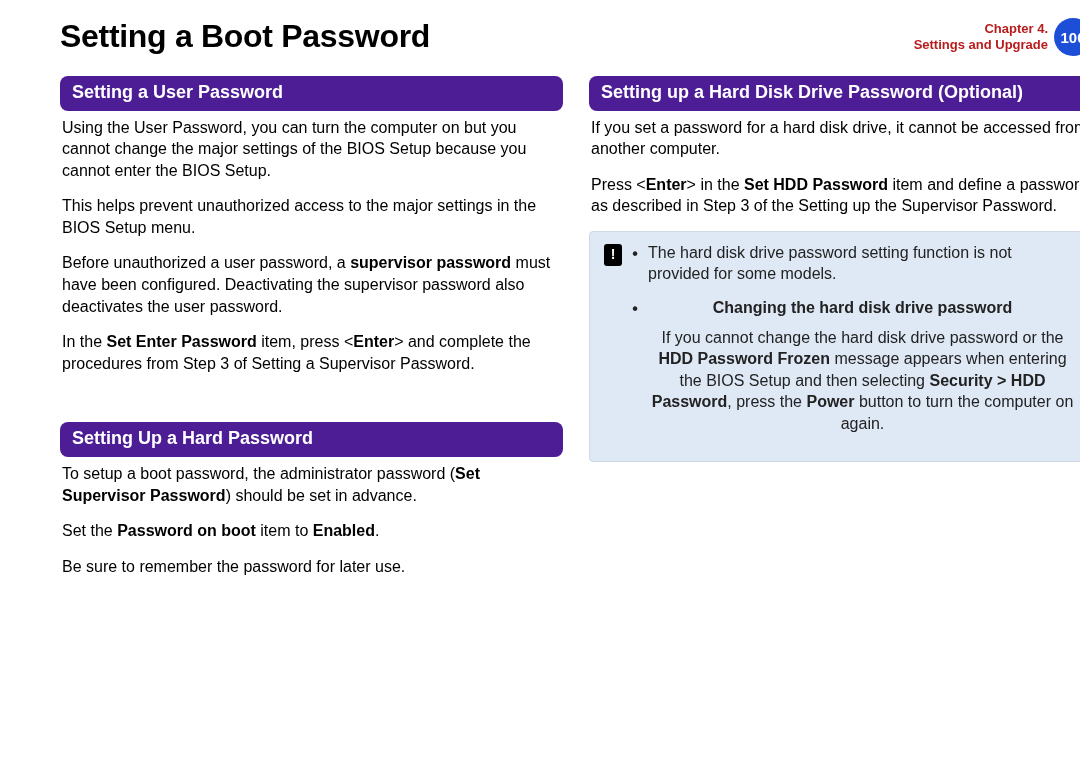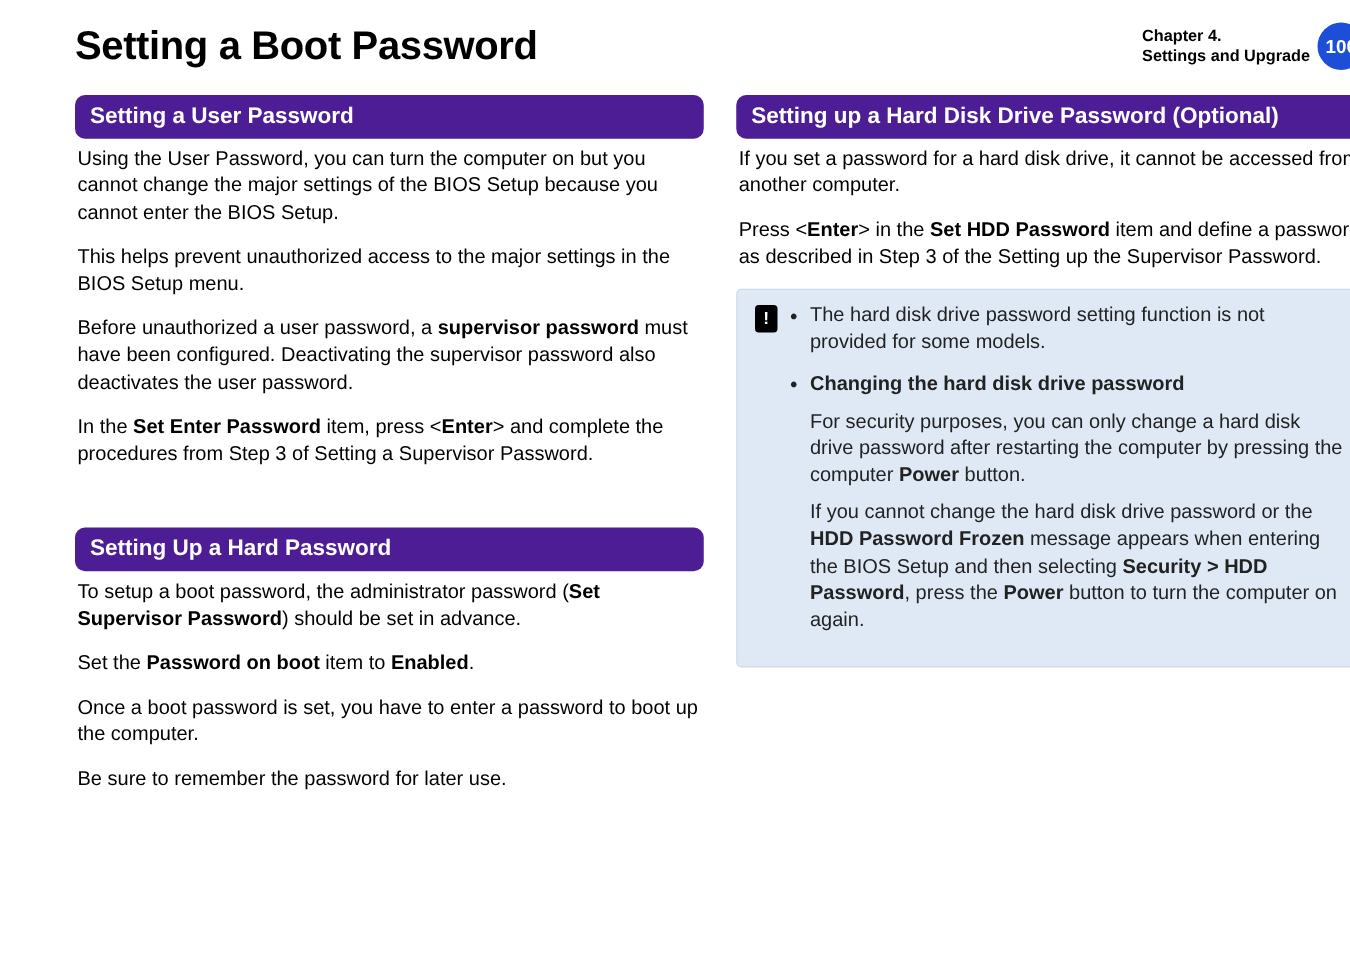--- a/index.html
+++ b/index.html
@@ -9,35 +9,35 @@
     width: 1080px;
     height: 766px;
     font-family: "Segoe UI", "Helvetica Neue", Arial, sans-serif;
     color: #000;
     overflow: hidden;
   }
   .page { position: relative; width: 1080px; height: 766px; padding: 18px 24px 0 24px; box-sizing: border-box; margin-left: 36px; }
   .top-row { display: flex; align-items: flex-start; justify-content: space-between; }
   .title { font-size: 32px; font-weight: 700; color: #000; letter-spacing: -0.3px; }
   .chapter-block { display: flex; align-items: center; gap: 0; }
-  .chapter-text { font-size: 13px; font-weight: 700; color: #000000; line-height: 1.2; padding-right: 6px; }
+  .chapter-text { text-align: right; font-size: 13px; font-weight: 700; color: #b91c1c; line-height: 1.2; padding-right: 6px; }
   .page-badge { width: 38px; height: 38px; background: #1d4ed8; color: #fff; border-radius: 50%; display: flex; align-items: center; justify-content: center; font-size: 15px; font-weight: 700; }
   .columns { margin-top: 20px; display: flex; gap: 26px; }
   .col { flex: 1 1 0; }
   .section-h { background: #4c1d95; color: #fff; border-radius: 8px; padding: 5px 12px 7px 12px; font-size: 18px; font-weight: 700; line-height: 1.25; margin-bottom: 6px; }
   .para { font-size: 16px; line-height: 1.35; color: #000; margin: 6px 2px 14px 2px; }
   .para:last-child { margin-bottom: 0; }
 
   .note-box { background: #dfe9f6; border: 1px solid #cfd9e6; border-radius: 4px; padding: 10px 14px 18px 14px; margin-top: 14px; font-size: 16px; line-height: 1.35; color: #222; }
   .note-row { display: flex; align-items: flex-start; gap: 8px; }
   .note-icon { width: 18px; height: 22px; background: #000; color: #fff; border-radius: 3px; display: flex; align-items: center; justify-content: center; font-weight: 900; font-size: 14px; flex: 0 0 auto; margin-top: 2px; }
   .bullet-dot { flex: 0 0 auto; width: 10px; text-align: center; font-weight: 900; line-height: 1.35; margin-top: 1px; font-size: 16px; }
   .bullet-body { flex: 1 1 auto; }
   .note-sub { display: flex; align-items: flex-start; gap: 8px; margin-left: 26px; margin-top: 12px; }
-  .note-sub .bullet-body p { margin: 0 0 8px 0; }
+  .note-sub .bullet-body p { margin: 0 0 8px 0; text-align: center; }
   .note-sub-title { font-weight: 700; }
   b { font-weight: 700; }
 </style>
 </head>
 <body>
 
 <div class="page">
 
   <div class="top-row">
     <div class="title">Setting a Boot Password</div>
@@ -68,21 +68,20 @@
       <div style="height:34px"></div>
 
       <div class="section-h">Setting Up a Hard Password</div>
 
       <div class="para">
         <span>To setup a boot password, the administrator password (</span><b>Set Supervisor Password</b><span>) should be set in advance.</span>
       </div>
       <div class="para">
         <span>Set the </span><b>Password on boot</b><span> item to </span><b>Enabled</b><span>.</span>
       </div>
-      <div class="para">Once a boot password is set, you have to enter a password to boot up the computer.</div>
       <div class="para">Be sure to remember the password for later use.</div>
     </div>
 
     <div class="col">
 
       <div class="section-h">Setting up a Hard Disk Drive Password (Optional)</div>
 
       <div class="para">If you set a password for a hard disk drive, it cannot be accessed from another computer.</div>
       <div class="para">
         <span>Press &lt;</span><b>Enter</b><span>&gt; in the </span><b>Set HDD Password</b><span> item and define a password as described in Step 3 of the Setting up the Supervisor Password.</span>
@@ -93,23 +92,20 @@
           <div class="note-icon">!</div>
           <div class="bullet-dot">•</div>
           <div class="bullet-body">The hard disk drive password setting function is not provided for some models.</div>
         </div>
 
         <div class="note-sub">
           <div class="bullet-dot">•</div>
           <div class="bullet-body">
             <p class="note-sub-title">Changing the hard disk drive password</p>
             <p>
-              <span>For security purposes, you can only change a hard disk drive password after restarting the computer by pressing the computer </span><b>Power</b><span> button.</span>
-            </p>
-            <p>
               <span>If you cannot change the hard disk drive password or the </span><b>HDD Password Frozen</b><span> message appears when entering the BIOS Setup and then selecting </span><b>Security &gt; HDD Password</b><span>, press the </span><b>Power</b><span> button to turn the computer on again.</span>
             </p>
           </div>
         </div>
       </div>
 
     </div>
   </div>
 </div>
 

